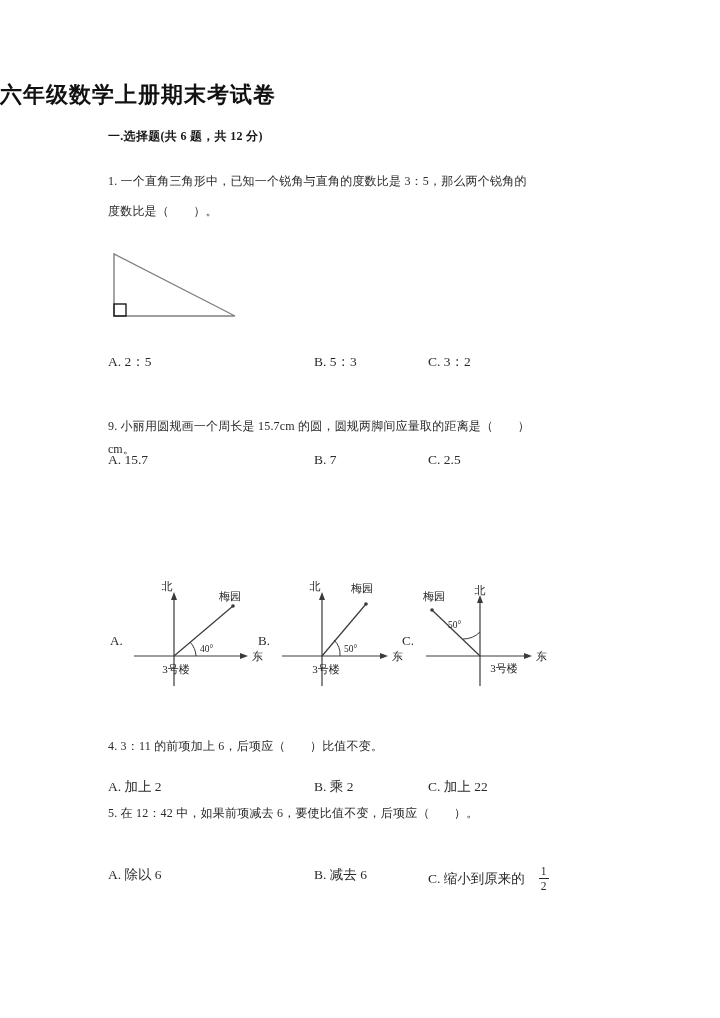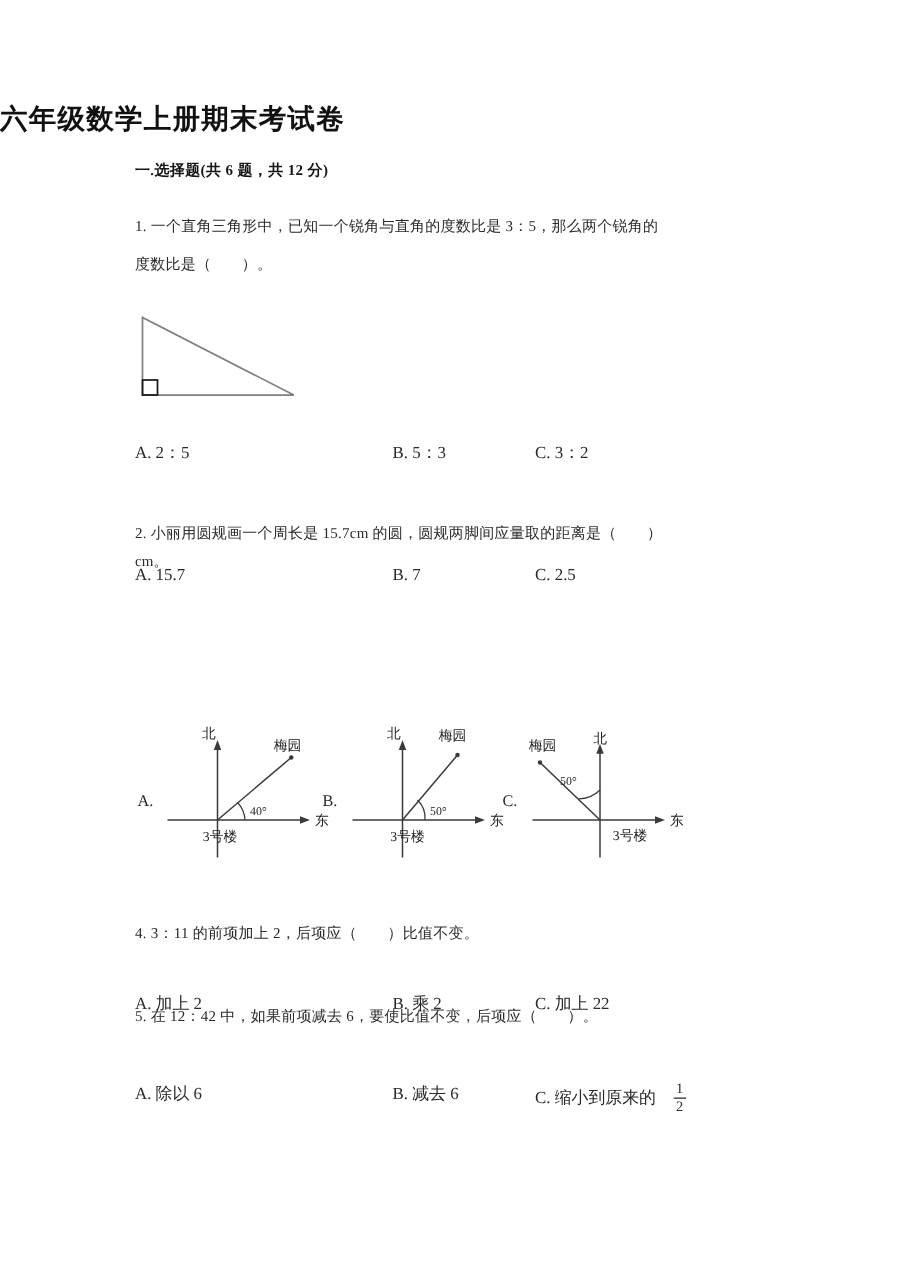--- a/index.html
+++ b/index.html
@@ -170,21 +170,21 @@
     </svg>
   </div>
 
   <div class="opt-row" style="top:353px;">
     <span class="opt opt-a">A. 2：5</span>
     <span class="opt opt-b">B. 5：3</span>
     <span class="opt opt-c">C. 3：2</span>
   </div>
 
   <div class="q-text" style="top:413px; line-height:26px;">
-    <span>2. 小丽用圆规画一个周长是 15.7cm 的圆，圆规两脚间应量取的距离是（　　）</span>
+    <span>9. 小丽用圆规画一个周长是 15.7cm 的圆，圆规两脚间应量取的距离是（　　）</span>
   </div>
   <div class="sub-unit" style="top:441px;">cm。</div>
 
   <div class="opt-row" style="top:452px;">
     <span class="opt opt-a">A. 15.7</span>
     <span class="opt opt-b">B. 7</span>
     <span class="opt opt-c">C. 2.5</span>
   </div>
 
 
@@ -243,23 +243,23 @@
         <text x="118" y="82" font-size="11" font-family="Liberation Serif, serif" fill="#1c1c1c">东</text>
         <text x="16" y="22" font-size="11" font-family="Liberation Serif, serif" fill="#1c1c1c" text-anchor="middle">梅园</text>
         <text x="30" y="50" font-size="9.5" font-family="Liberation Serif, serif" fill="#1c1c1c">50°</text>
         <text x="86" y="94" font-size="11" font-family="Liberation Serif, serif" fill="#1c1c1c" text-anchor="middle">3号楼</text>
       </svg>
     </div>
 
   </div>
 
   <div class="q-text" style="top:733px; line-height:26px;">
-    <span>4. 3：11 的前项加上 2，后项应（　　）比值不变。</span>
-  </div>
-  <div class="opt-row" style="top:794px;">
+    <span>4. 3：11 的前项加上 6，后项应（　　）比值不变。</span>
+  </div>
+  <div class="opt-row" style="top:778px;">
     <span class="opt opt-a">A. 加上 2</span>
     <span class="opt opt-b">B. 乘 2</span>
     <span class="opt opt-c">C. 加上 22</span>
   </div>
 
   <div class="q-text" style="top:800px; line-height:26px;">
     <span>5. 在 12：42 中，如果前项减去 6，要使比值不变，后项应（　　）。</span>
   </div>
   <div class="opt-row" style="top:866px; height:34px;">
     <span class="opt opt-a">A. 除以 6</span>

